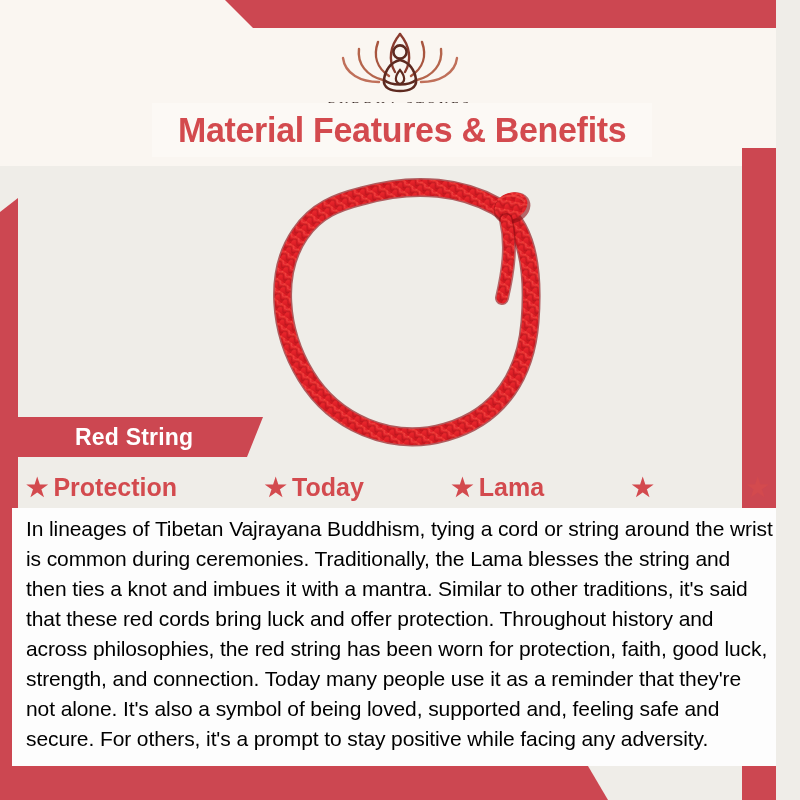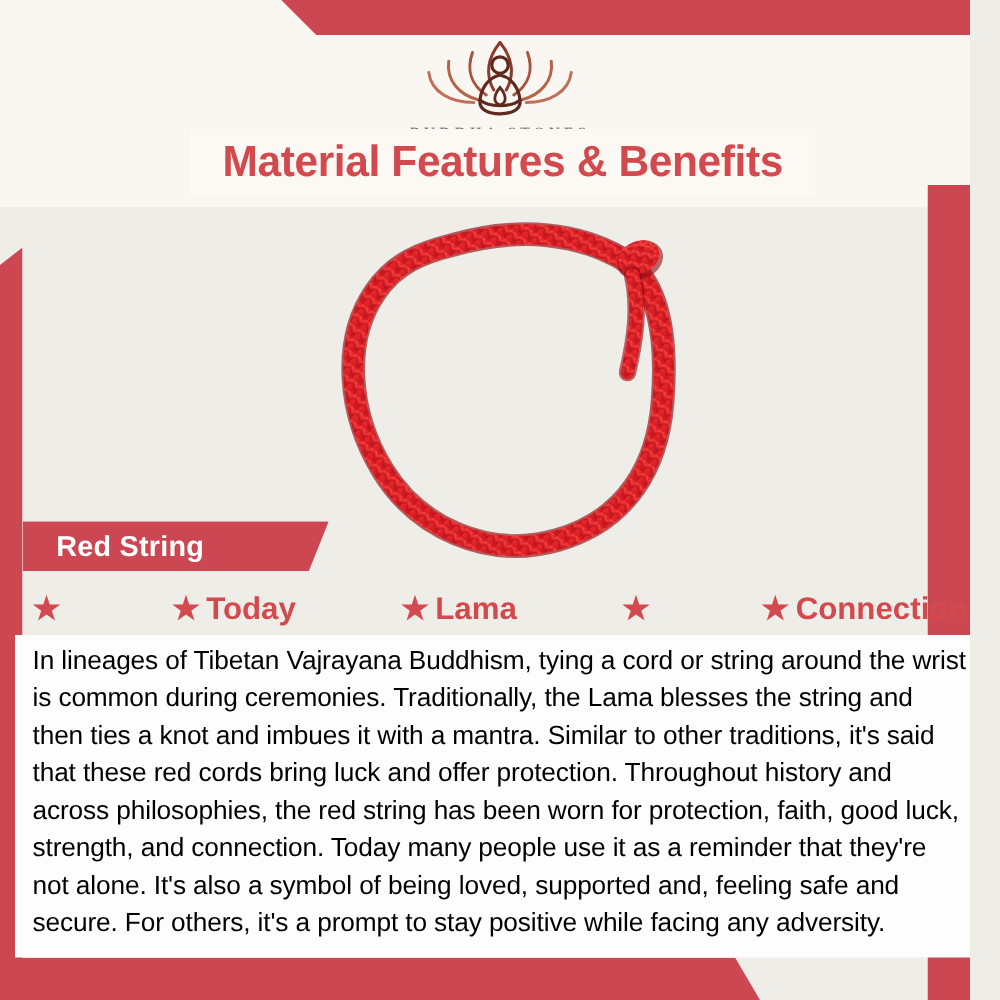--- a/index.html
+++ b/index.html
@@ -83,21 +83,21 @@
   }
 
   
   .label-banner{
     position:absolute;left:18px;top:417px;width:245px;height:40px;
     background:#cc4751;
     clip-path:polygon(0 0, 245px 0, 229px 40px, 0 40px);
     display:flex;align-items:center;
   }
   .label-text{
-    margin-left:27px;
+    margin-left:57px;
     color:#ffffff;font-weight:bold;font-size:23px;letter-spacing:0.2px;
   }
 
   
   .benefits{
     position:absolute;left:26px;top:466px;width:748px;height:42px;
     display:flex;align-items:center;justify-content:space-between;
   }
   .benefit{
     display:flex;align-items:center;
@@ -198,35 +198,35 @@
     <div class="title-text">Material Features &amp; Benefits</div>
   </div>
 
   <div class="label-banner">
     <span class="label-text">Red String</span>
   </div>
 
   <div class="benefits" id="benefits-row">
       <div class="benefit">
         <span class="star">★</span>
+        <span>Protection</span>
       </div>
       <div class="benefit">
         <span class="star">★</span>
         <span>Today</span>
       </div>
       <div class="benefit">
         <span class="star">★</span>
         <span>Lama</span>
       </div>
       <div class="benefit">
         <span class="star">★</span>
       </div>
       <div class="benefit">
         <span class="star">★</span>
-        <span>Connection</span>
       </div>
     </div>
 
   <div class="copy-block">
     <p class="copy-text">In lineages of Tibetan Vajrayana Buddhism, tying a cord or string around the wrist is common during ceremonies. Traditionally, the Lama blesses the string and then ties a knot and imbues it with a mantra. Similar to other traditions, it's said that these red cords bring luck and offer protection. Throughout history and across philosophies, the red string has been worn for protection, faith, good luck, strength, and connection. Today many people use it as a reminder that they're not alone. It's also a symbol of being loved, supported and, feeling safe and secure. For others, it's a prompt to stay positive while facing any adversity.</p>
   </div>
 
 </div>
 
 </body></html>

